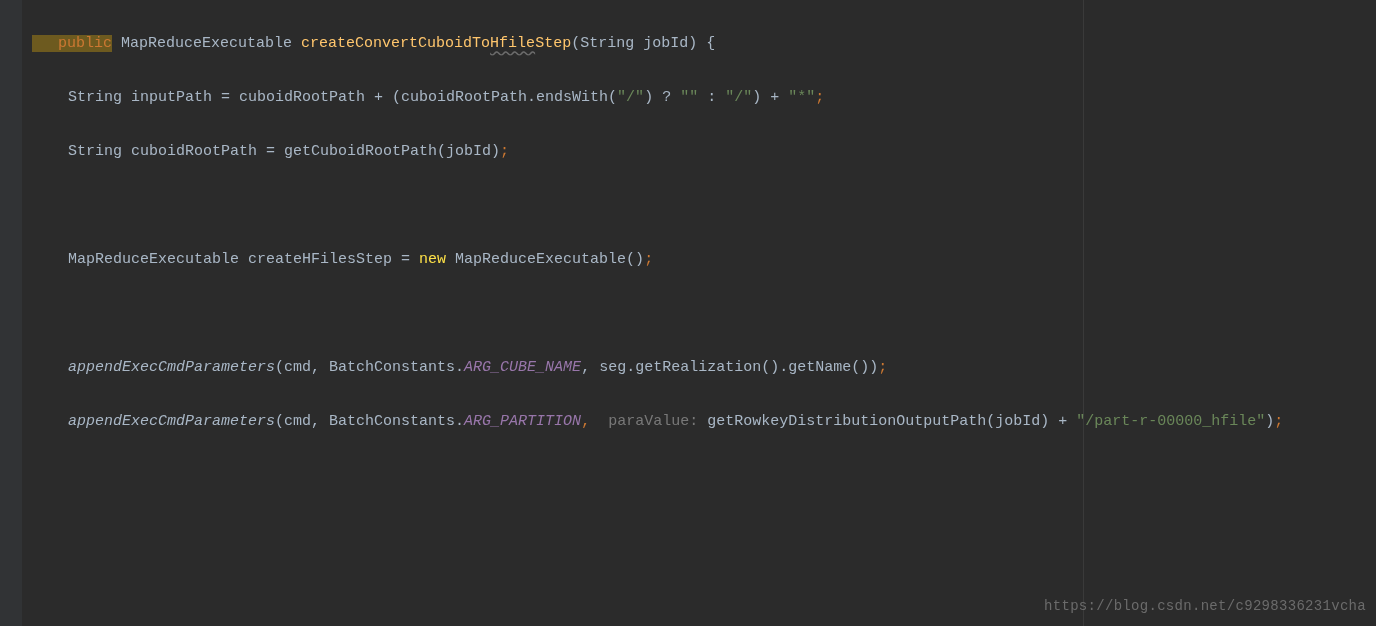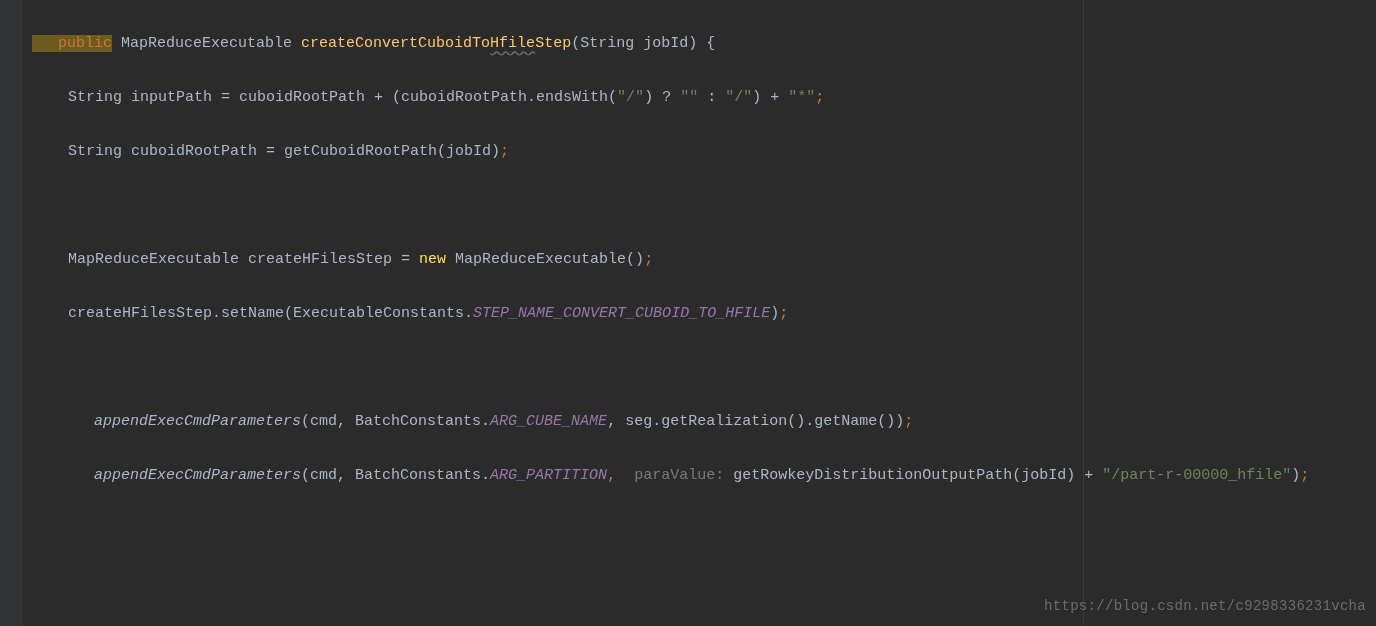--- a/index.html
+++ b/index.html
@@ -45,21 +45,21 @@
     .kw-public { color: #cc7832; padding-left: 26px; }
     .hl-public { background: #6d5a1f; }
     .type { color: #a9b7c6; }
     .mname { color: #ffc66d; }
     .wavy { text-decoration: underline wavy #6c6c6c; text-underline-offset: 3px; }
     .def { color: #a9b7c6; }
     .kw-new { color: #fde047; }
     .semi  { color: #cc7832; }
     .str   { color: #6a8759; }
     .const { color: #9876aa; font-style: italic; }
-    .ital  { font-style: italic; color: #a9b7c6; margin-left: 26px; }
+    .ital  { font-style: italic; color: #a9b7c6; }
     .param-hint { color: #787878; font-style: normal; }
     .watermark {
       position: absolute;
       right: 10px;
       bottom: 6px;
       color: #6b6b6b;
       font-size: 14px;
       font-family: "Consolas","Courier New",monospace;
       letter-spacing: 0.3px;
     }
@@ -70,21 +70,20 @@
 <div class="editor">
   <div class="gutter"></div>
   <div class="right-line"></div>
 
   <div class="code">
 <div class="line"><span class="hl-public kw-public">public</span> <span class="type">MapReduceExecutable</span> <span class="mname"><span>createConvertCuboidTo</span><span class="wavy">Hfile</span><span>Step</span></span><span class="def">(String jobId) </span><span class="def">{</span></div>
 <div class="line">    <span class="def">String inputPath = cuboidRootPath + (cuboidRootPath.endsWith(</span><span class="str">"/"</span><span class="def">) ? </span><span class="str">""</span><span class="def"> : </span><span class="str">"/"</span><span class="def">) + </span><span class="str">"*"</span><span class="semi">;</span></div>
 <div class="line">    <span class="def">String cuboidRootPath = getCuboidRootPath(jobId)</span><span class="semi">;</span></div>
 <div class="line"> </div>
 <div class="line">    <span class="def">MapReduceExecutable createHFilesStep = </span><span class="kw-new">new</span><span class="def"> MapReduceExecutable()</span><span class="semi">;</span></div>
-<div class="line">    <span class="def">createHFilesStep.setName(ExecutableConstants.</span><span class="const">STEP_NAME_CONVERT_CUBOID_TO_HFILE</span><span class="def">)</span><span class="semi">;</span></div>
 <div class="line"> </div>
 <div class="line">    <span class="ital">appendExecCmdParameters</span><span class="def">(cmd, BatchConstants.</span><span class="const">ARG_CUBE_NAME</span><span class="def">, seg.getRealization().getName())</span><span class="semi">;</span></div>
 <div class="line">    <span class="ital">appendExecCmdParameters</span><span class="def">(cmd, BatchConstants.</span><span class="const">ARG_PARTITION</span><span class="semi">,</span>  <span class="param-hint">paraValue:</span><span class="def"> getRowkeyDistributionOutputPath(jobId) + </span><span class="str">"/part-r-00000_hfile"</span><span class="def">)</span><span class="semi">;</span></div>
 <div class="line">    </div>
 
 
 
 
 
 

